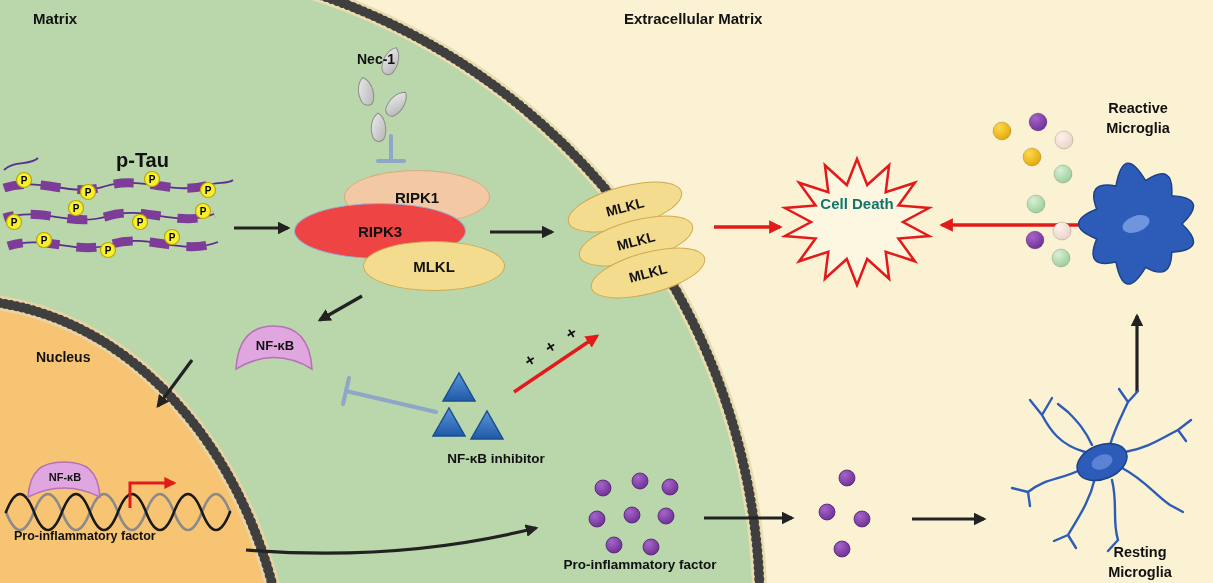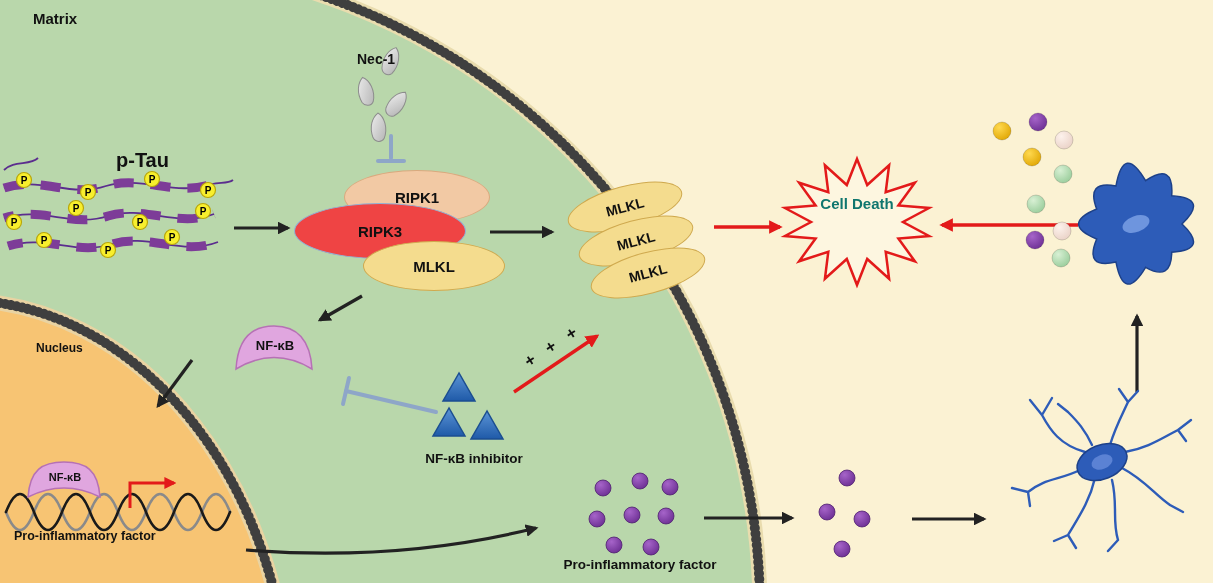--- a/index.html
+++ b/index.html
@@ -243,23 +243,26 @@
       <span>MLKL</span>
     </div>
   <div class="mlkl" style="left:577px;top:220px;">
       <span>MLKL</span>
     </div>
   <div class="mlkl" style="left:589px;top:252px;">
       <span>MLKL</span>
     </div>
 
   <div class="lbl" style="left:33px;top:8px;font-size:15px;">Matrix</div>
-  <div class="lbl" style="left:36px;top:340px;font-size:12px;">Nucleus</div>
+  <div class="lbl" style="left:624px;top:8px;font-size:15px;">Extracellular Matrix</div>
+  <div class="lbl" style="left:36px;top:348px;font-size:14px;">Nucleus</div>
   <div class="lbl" style="left:325px;top:50px;font-size:14px;margin-left:32px;">Nec-1</div>
   <div class="lbl" style="left:116px;top:146px;font-size:20px;">p-Tau</div>
   <div class="lbl ctr" style="left:243px;top:337px;width:64px;font-size:13px;">NF-κB</div>
   <div class="lbl ctr" style="left:33px;top:470px;width:64px;font-size:11px;">NF-κB</div>
-  <div class="lbl ctr" style="left:404px;top:450px;width:140px;font-size:13.5px;">NF-κB inhibitor</div>
+  <div class="lbl ctr" style="left:426px;top:450px;width:140px;font-size:13.5px;">NF-κB inhibitor</div>
   <div class="plus">+ + +</div>
   <div class="lbl ctr red" style="left:819px;top:193px;width:76px;font-size:15px;">Cell Death</div>
+  <div class="lbl ctr" style="left:1097px;top:98px;width:82px;font-size:14.5px;">Reactive Microglia</div>
+  <div class="lbl ctr" style="left:1099px;top:542px;width:82px;font-size:14.5px;">Resting Microglia</div>
   <div class="lbl" style="left:14px;top:528px;font-size:12.5px;">Pro-inflammatory factor</div>
   <div class="lbl ctr" style="left:545px;top:556px;width:190px;font-size:13.5px;">Pro-inflammatory factor</div>
 </div>
 
 </body></html>

